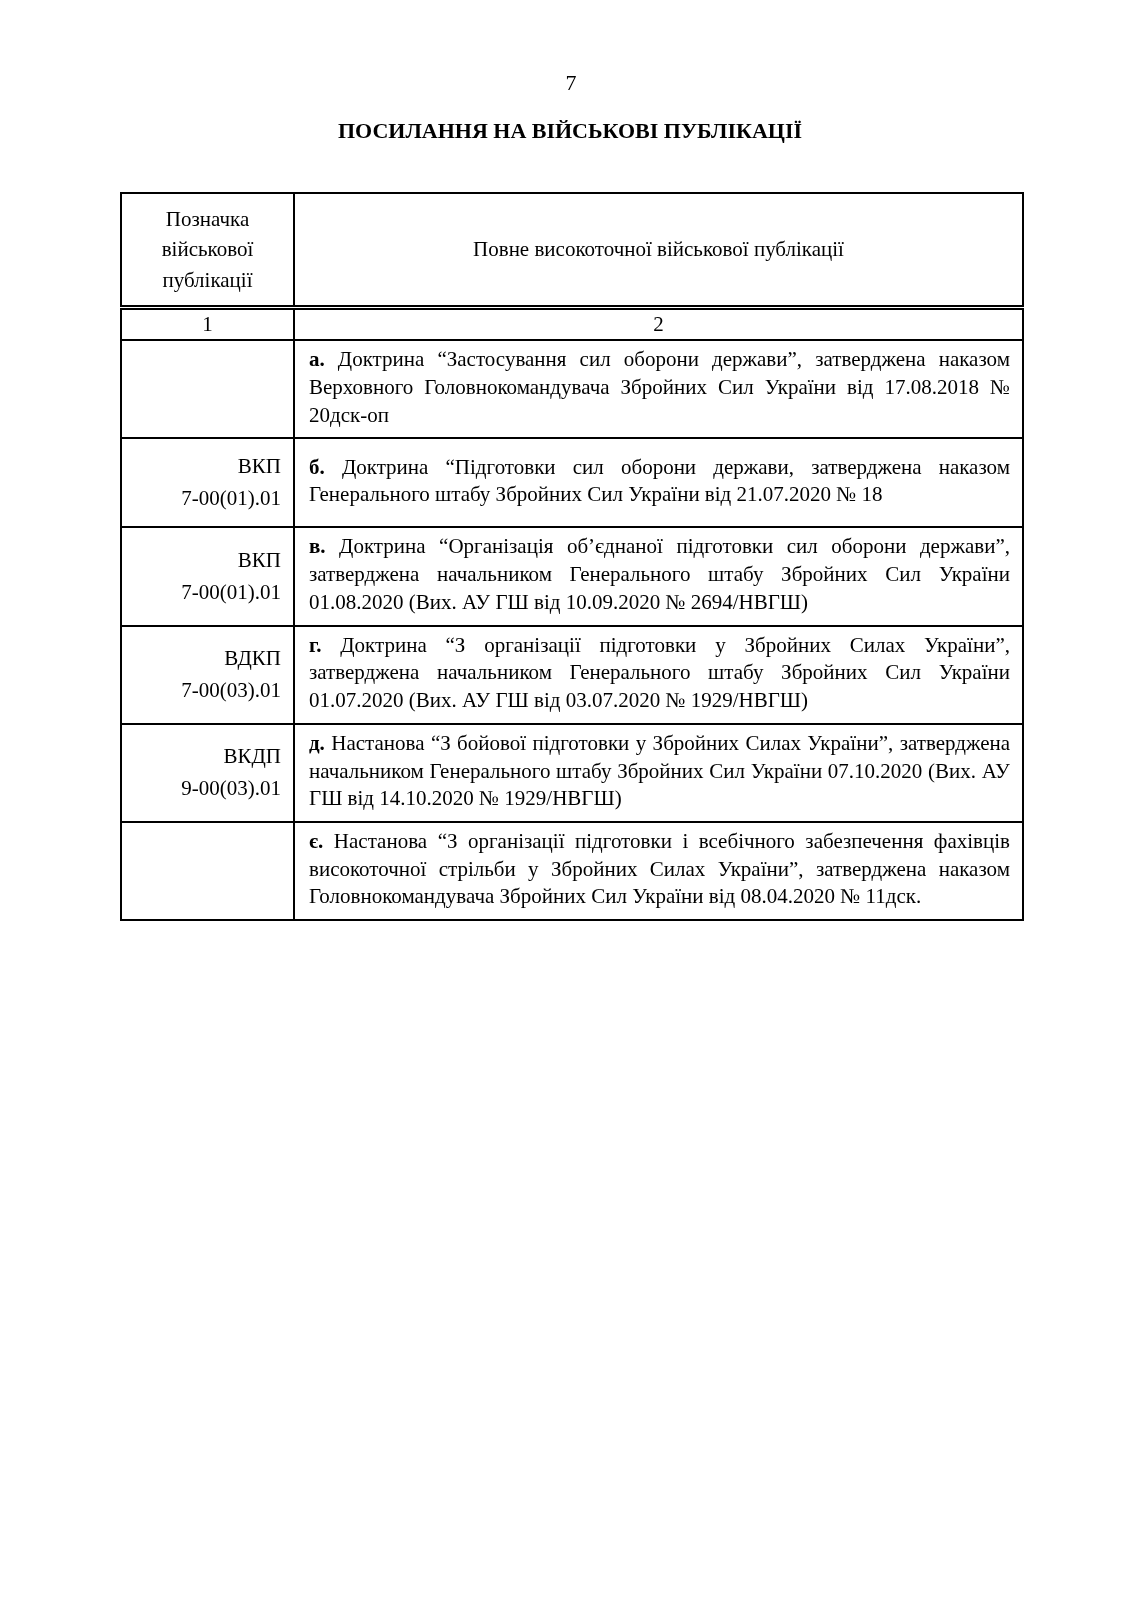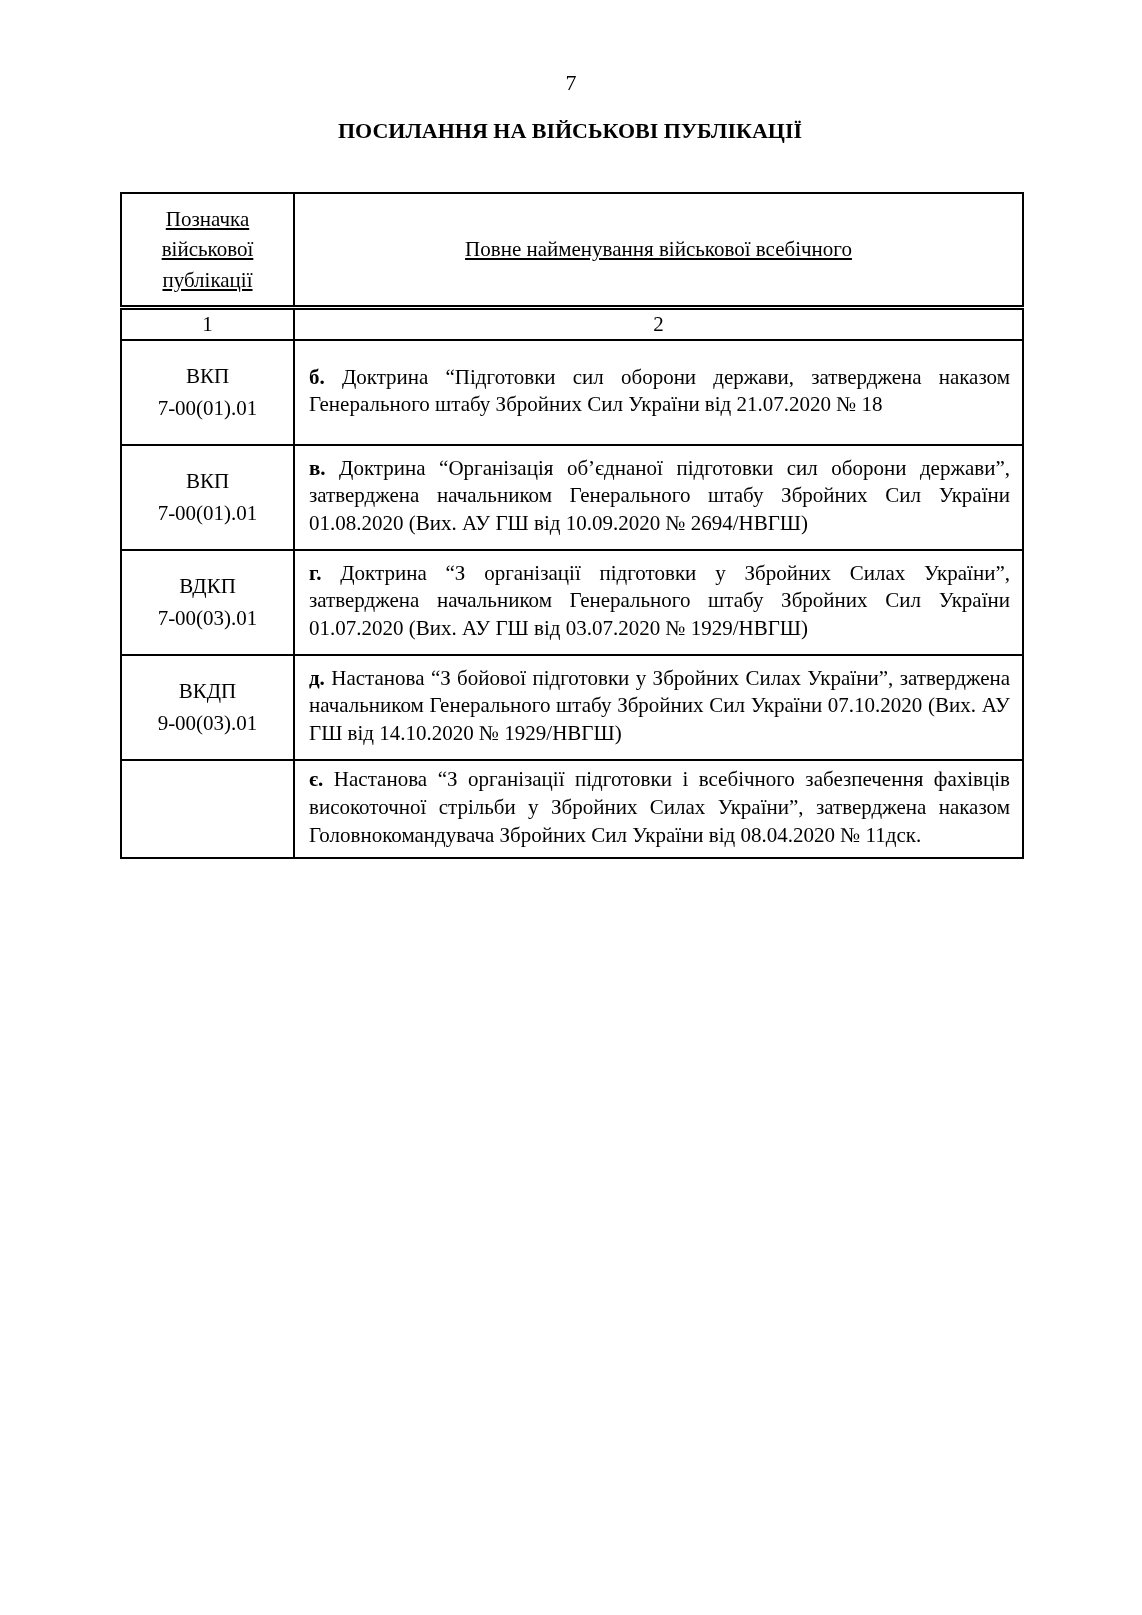--- a/index.html
+++ b/index.html
@@ -42,33 +42,32 @@
   }
   .pub-table th {
     font-weight: normal;
     font-size: 21px;
     text-align: center;
     padding: 10px 8px;
     line-height: 1.45;
   }
   tr.header-row th {
     border-bottom: 5px double #000000;
-    text-decoration: underline;
   }
   tr.num-row td {
     text-align: center;
     font-size: 21px;
     padding: 2px 4px;
   }
   td.code-cell {
-    text-align: center;
+    text-align: right;
     font-size: 21px;
     line-height: 1.5;
     white-space: pre-line;
-    padding: 20px;
+    padding: 12px;
   }
   td.desc-cell {
     font-size: 21px;
     line-height: 1.32;
     text-align: justify;
     padding: 5px 12px 8px 14px;
   }
   td.desc-cell .entry-letter {
     font-weight: bold;
   }
@@ -83,28 +82,32 @@
   <div class="doc-title">ПОСИЛАННЯ НА ВІЙСЬКОВІ ПУБЛІКАЦІЇ</div>
 
   <table class="pub-table">
     <colgroup>
       <col class="c1">
       <col class="c2">
     </colgroup>
     <thead>
       <tr class="header-row">
         <th>Позначка військової публікації</th>
-        <th>Повне найменування військової всебічного</th>
+        <th>Повне високоточної військової публікації</th>
       </tr>
       <tr class="num-row">
         <td>1</td>
         <td>2</td>
       </tr>
     </thead>
     <tbody>
+      <tr>
+        <td class="code-cell"></td>
+        <td class="desc-cell"><span class="entry-letter">а.</span> <span>Доктрина “Застосування сил оборони держави”, затверджена наказом Верховного Головнокомандувача Збройних Сил України від 17.08.2018 № 20дск-оп</span></td>
+      </tr>
       <tr>
         <td class="code-cell">ВКП
 7-00(01).01</td>
         <td class="desc-cell"><span class="entry-letter">б.</span> <span>Доктрина “Підготовки сил оборони держави, затверджена наказом Генерального штабу Збройних Сил України від 21.07.2020 № 18</span></td>
       </tr>
       <tr>
         <td class="code-cell">ВКП
 7-00(01).01</td>
         <td class="desc-cell"><span class="entry-letter">в.</span> <span>Доктрина “Організація об’єднаної підготовки сил оборони держави”, затверджена начальником Генерального штабу Збройних Сил України 01.08.2020 (Вих. АУ ГШ від 10.09.2020 № 2694/НВГШ)</span></td>
       </tr>

